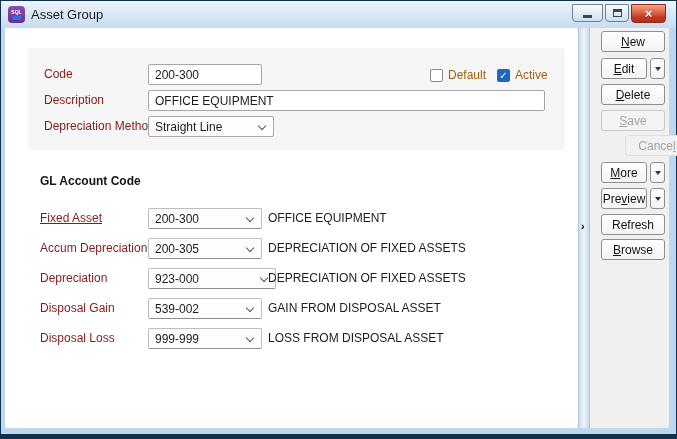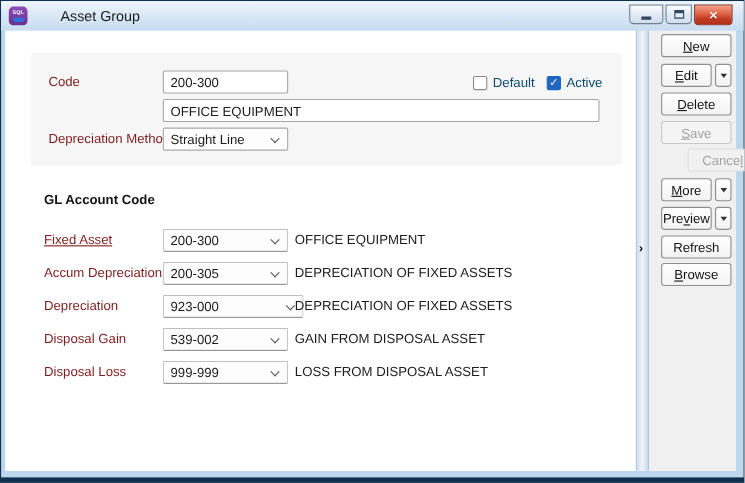--- a/index.html
+++ b/index.html
@@ -4,21 +4,21 @@
 <style>
   * { margin:0; padding:0; box-sizing:border-box; }
   html,body { width:677px; height:439px; background:#ffffff; font-family:"Liberation Sans","DejaVu Sans",sans-serif; }
 
   .window { position:relative; width:677px; height:439px; background:#11304d; overflow:hidden; }
 
   
   .frame { position:absolute; left:1px; top:1px; right:1px; bottom:5px; background:#bdd8ec; }
 
   .titlebar { position:absolute; left:1px; top:1px; right:1px; height:27px;
-    background:linear-gradient(#eef5fc, #d5e5f4 60%, #c8dcf0); display:flex; align-items:center;gap:24px; }
+    background:linear-gradient(#eef5fc, #d5e5f4 60%, #c8dcf0); display:flex; align-items:center; }
   .app-icon { width:17px; height:17px; margin-left:7px; border-radius:4px;
     background:linear-gradient(#8a4cb4,#6b2f91); color:#fff; font-size:5px; font-weight:bold;
     display:flex; flex-direction:column; align-items:center; justify-content:center; line-height:5px; }
   .app-icon .band { width:10px; height:4px; border-radius:2px; background:#2e6fd8; margin-top:1px; }
   .title-text { margin-left:6px; font-size:13px; color:#1c1c1c; }
 
   .win-controls { position:absolute; right:10px; top:3px; display:flex; }
   .win-btn { height:18px; border:1px solid #70808f; border-radius:0 0 4px 4px; margin-left:2px;
     background:linear-gradient(#fbfdfe,#e5eef6 45%,#cfdeed); display:flex; align-items:center; justify-content:center; cursor:default; }
   .win-btn.min { width:31px; }
@@ -42,21 +42,21 @@
   .combo { position:absolute; height:21px; background:#fdfdfd; border:1px solid #a9a9a9; border-radius:2px;
     font-size:12px; color:#1c1c1c; display:flex; align-items:center; padding-left:6px; cursor:default; }
   .combo .chev { position:absolute; right:8px; top:6px; width:6px; height:6px;
     border-right:1px solid #555; border-bottom:1px solid #555; transform:rotate(45deg); }
   .combo.flat { border-color:#bfbfbf; border-bottom-color:#8d8d8d; }
 
   .cb-group { position:absolute; display:flex; align-items:center; cursor:default; }
   .cb-box { width:13px; height:13px; border:1px solid #8a8a8a; border-radius:2px; background:#fff;
     display:flex; align-items:center; justify-content:center; }
   .cb-box.checked { background:#2066c0; border-color:#2066c0; color:#fff; font-size:10px; line-height:13px; }
-  .cb-label { font-size:12px; color:#0c4a6e; margin-left:5px; }
+  .cb-label { font-size:12px; color:#a16207; margin-left:5px; }
 
   .gl-heading { position:absolute; left:35px; top:146px; font-size:12px; font-weight:bold; color:#141414; }
   .gl-desc { position:absolute; font-size:12px; color:#1c1c1c; height:21px; line-height:21px; white-space:nowrap; }
 
   
   .splitter { position:absolute; left:573px; top:0; width:12px; height:400px;
     background:linear-gradient(90deg,#cfdeed,#eef4fa 50%,#c7d8e9); border-left:1px solid #aec6dc; border-right:1px solid #aec6dc; cursor:pointer; }
   .splitter .chev { position:absolute; left:2px; top:192px; font-size:11px; font-weight:bold; color:#000; }
 
   
@@ -107,24 +107,25 @@
 
       <div class="cb-group" style="left:425px; top:40px;">
         <div class="cb-box" id="cb-default"></div>
         <span class="cb-label">Default</span>
       </div>
       <div class="cb-group" style="left:492px; top:40px;">
         <div class="cb-box checked" id="cb-active">✓</div>
         <span class="cb-label">Active</span>
       </div>
 
+      <span class="lbl" style="left:39px; top:62px;">Description</span>
       <input class="txt" style="left: 143px; top: 62px; width: 397px;" value="OFFICE EQUIPMENT">
 
       <span class="lbl" style="left:39px; top:88px;">Depreciation Method</span>
-      <div class="combo" style="left:143px; top:88px; width:114px;">
+      <div class="combo" style="left:143px; top:88px; width:126px;">
         <span>Straight Line</span>
         <span class="chev"></span>
       </div>
 
       <div class="gl-heading">GL Account Code</div>
       <div id="gl-rows">
           <span class="lbl" style="left: 35px; top: 180px; text-decoration: underline;">Fixed Asset</span>
           <div class="combo flat" style="left: 143px; top: 180px; width: 114px;">
             <span>200-300</span>
             <span class="chev"></span>

